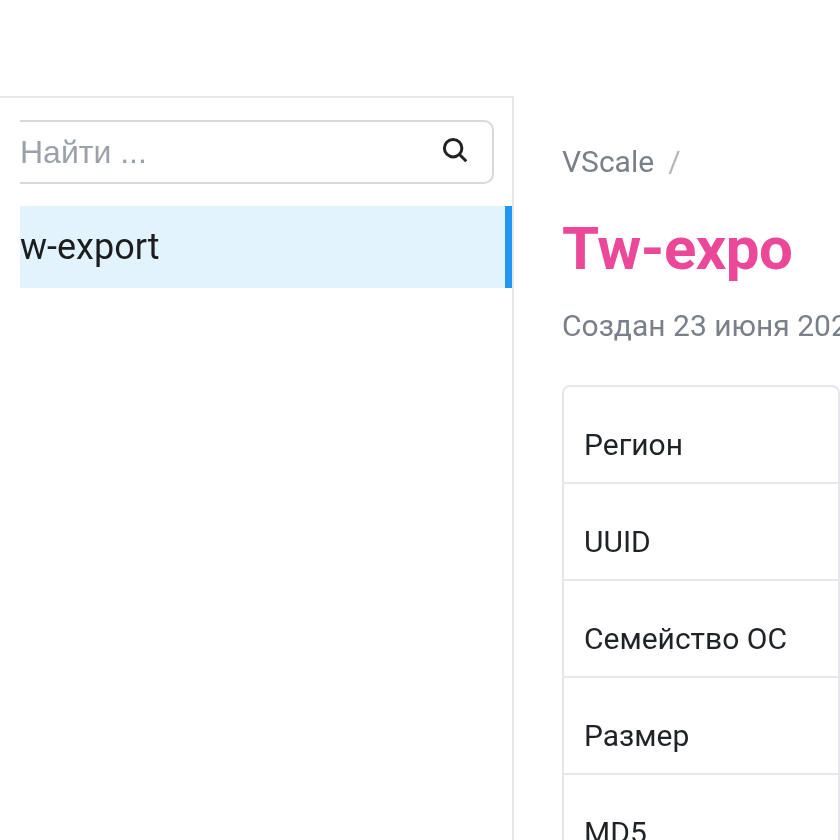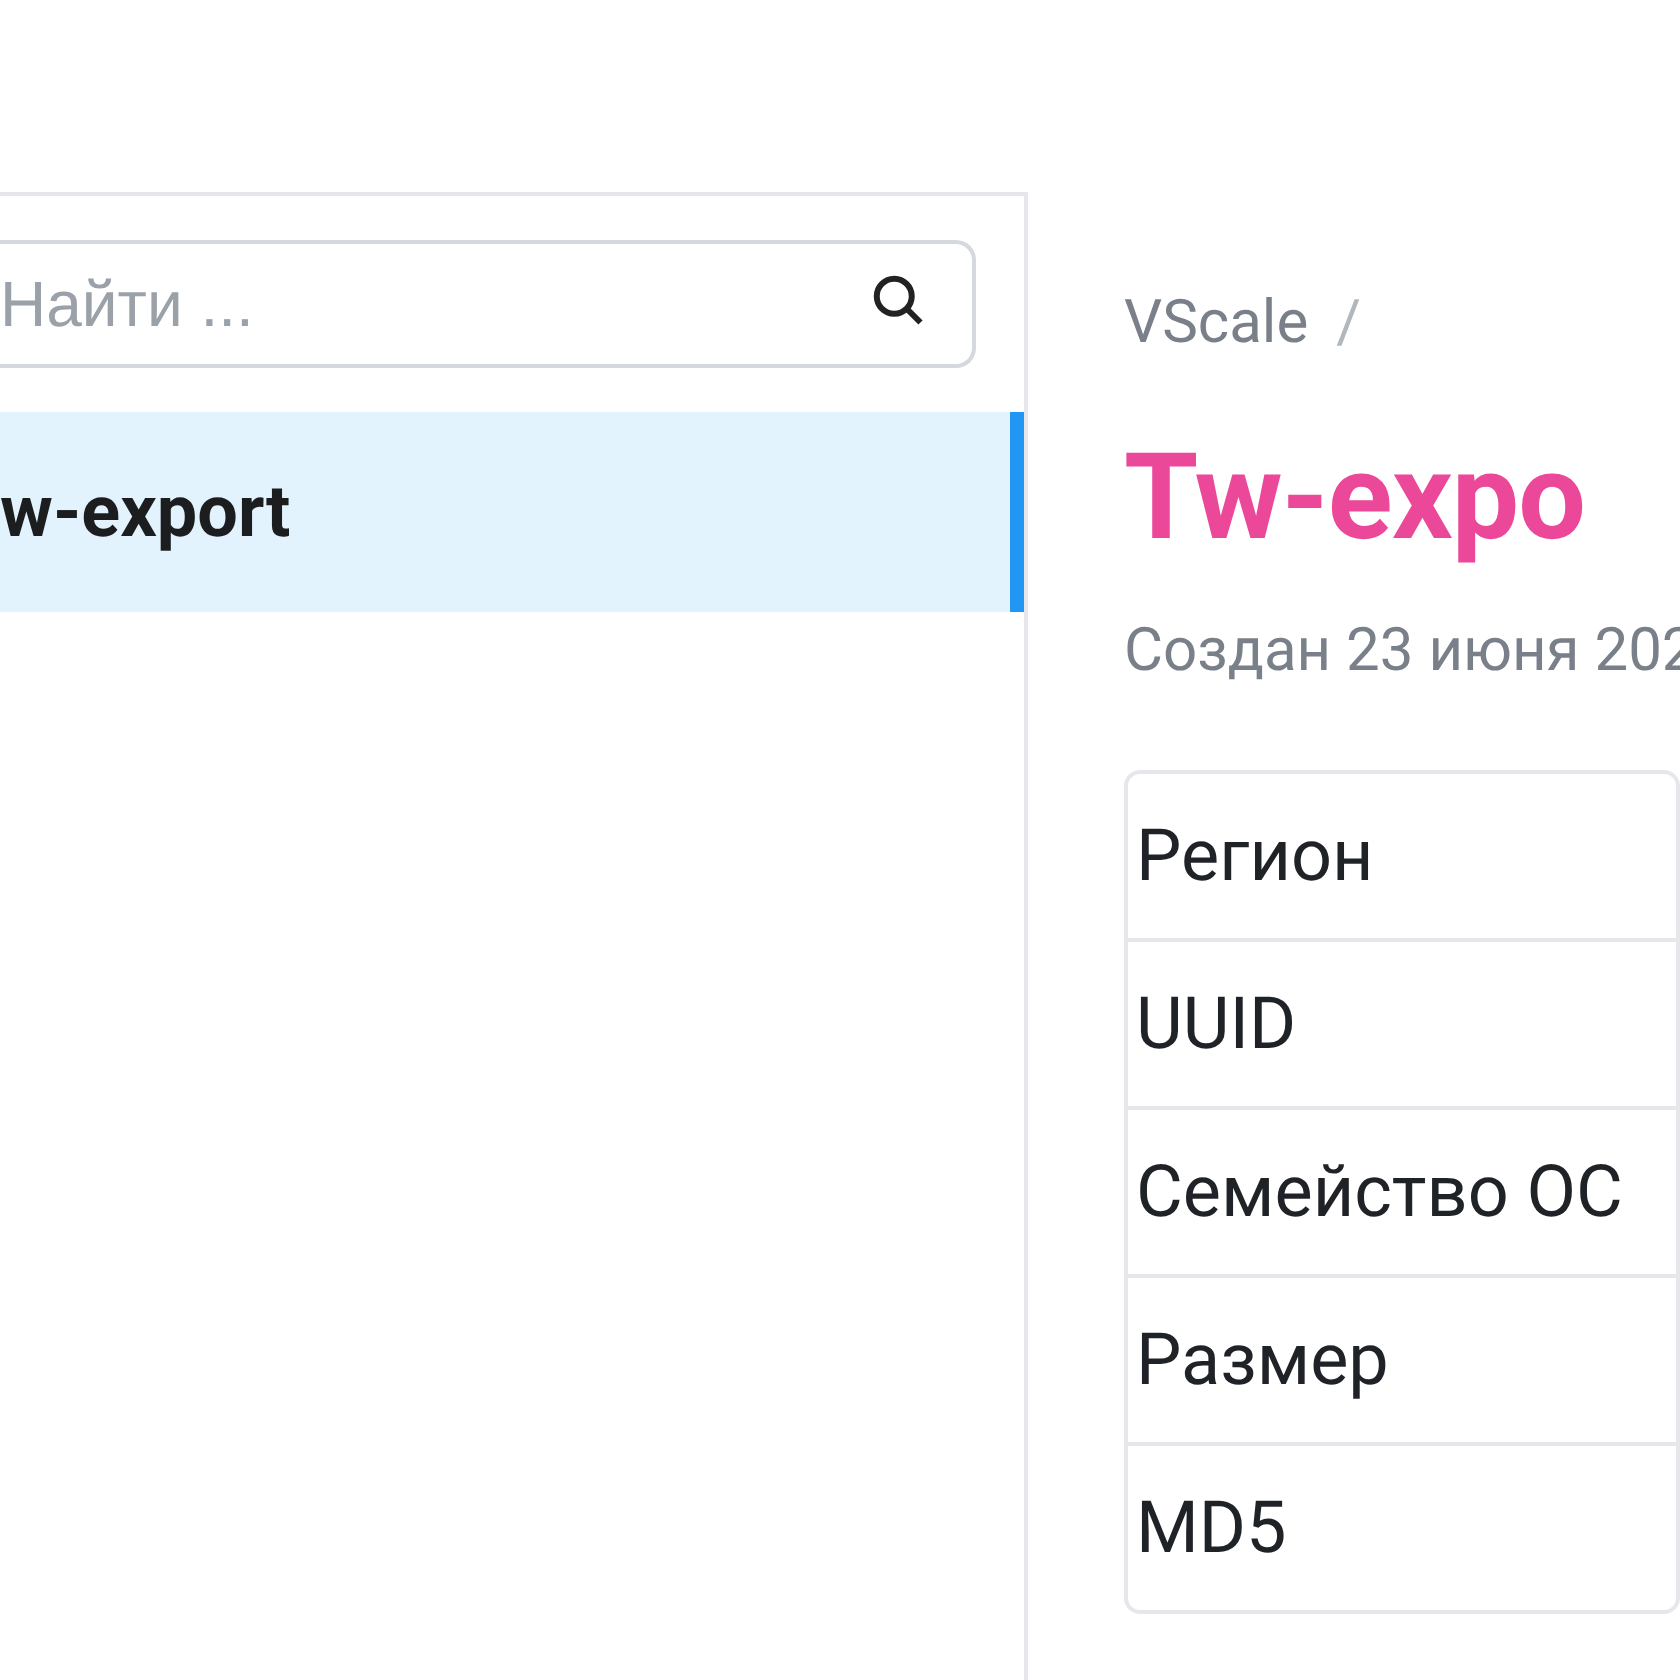--- a/index.html
+++ b/index.html
@@ -17,20 +17,21 @@
     height: 840px;
     padding-top: 96px;
   }
   
   .left-panel {
     width: 514px;
     border-top: 2px solid #e5e7eb;
     border-right: 2px solid #e5e7eb;
     display: flex;
     flex-direction: column;
+    padding-left: 20px;
   }
   .toolbar {
     display: flex;
     align-items: center;
     padding: 22px 24px 22px 0;
     gap: 30px;
   }
   .search-box {
     flex: 1;
     display: flex;
@@ -69,26 +70,26 @@
     border: none;
     border-radius: 10px;
     height: 64px;
     padding: 0 30px;
     font-size: 32px;
     cursor: pointer;
   }
   .list-item {
     background: #e3f3fd;
     border-right: 7px solid #2196f3;
-    height: 100px;
+    height: 82px;
     display: flex;
     align-items: center;
     padding-left: 0;
     font-size: 36px;
-    font-weight: 700;
+    font-weight: 400;
     color: #1b1d1f;
   }
   
   .right-panel {
     flex: 1;
     padding: 48px 0 0 48px;
     overflow: hidden;
   }
   .breadcrumbs {
     display: flex;
@@ -115,24 +116,25 @@
     margin-bottom: 42px;
     white-space: nowrap;
   }
   .info-table {
     border: 2px solid #e5e7eb;
     border-radius: 8px;
     overflow: hidden;
   }
   .info-row {
     border-bottom: 2px solid #e5e7eb;
-    padding: 20px 4px;
-    font-size: 36px;
+    padding: 20px 20px;
+    font-size: 30px;
     color: #1f2226;
     white-space: nowrap;
+    margin-top: 20px;
   }
   .info-row:last-child {
     border-bottom: none;
   }
 </style>
 </head>
 <body>
 
 <div class="page">
   <div class="left-panel">

